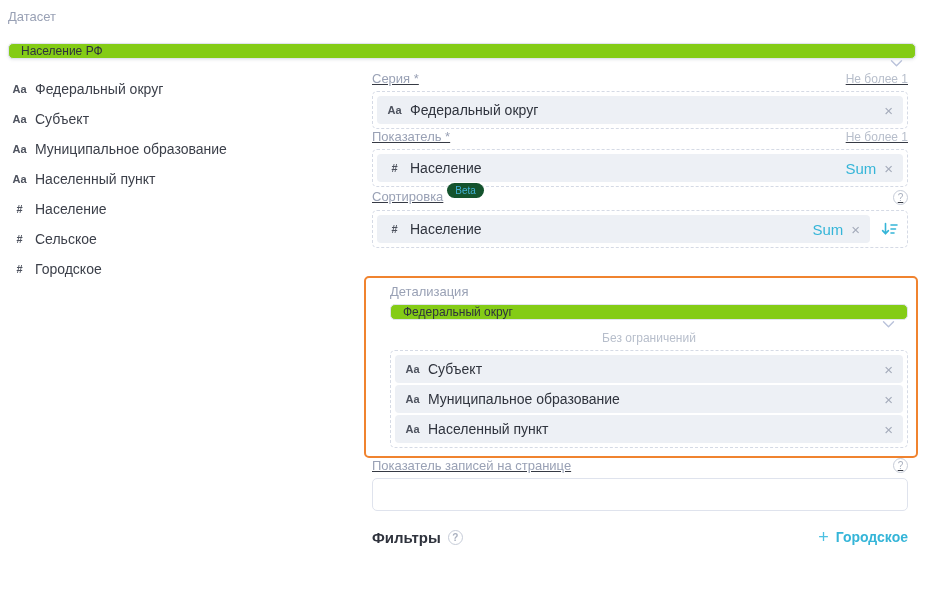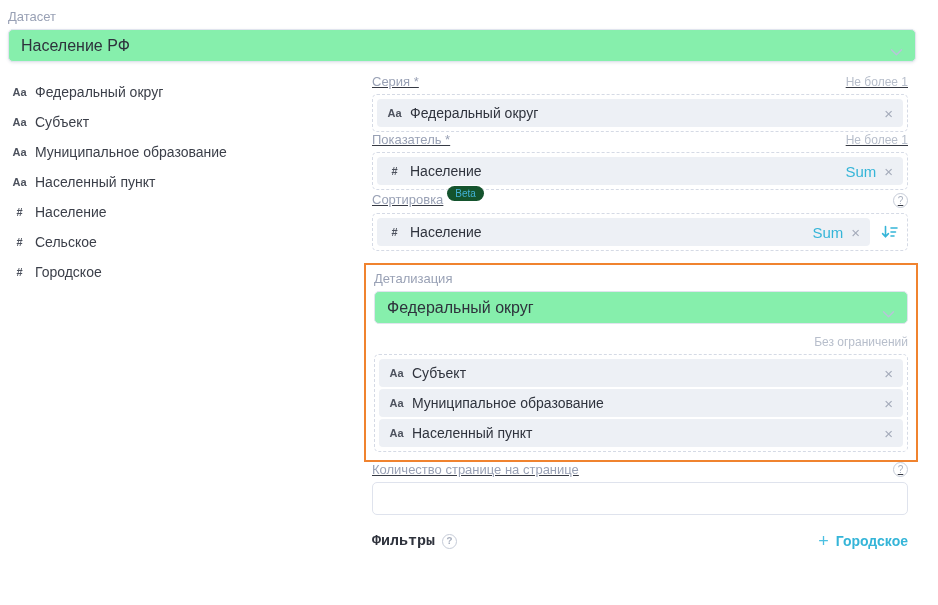--- a/index.html
+++ b/index.html
@@ -8,29 +8,29 @@
     width: 938px; height: 605px; overflow: hidden;
     background: #ffffff;
     font-family: "Liberation Sans", sans-serif;
     color: #363a44;
   }
   .field-label { font-size: 13px; color: #99a1b5; }
   .hint { font-size: 12px; color: #b7becb; }
 
   
   .top { margin: 9px 22px 0 8px; }
-  .top .field-label { margin-bottom: 5px; }
+  .top .field-label { margin-bottom: 19px; }
   .selectbox {
-    position: relative; height: 33px;
+    position: relative; height: 16px;
     border: 1px solid #e0e4ee; border-radius: 5px;
-    background: #86efac;
+    background: #84cc16;
     box-shadow: 0 1px 3px rgba(120,130,155,0.18);
     display: flex; align-items: center;
     padding: 0 32px 0 12px;
-    font-size: 16px; color: #2e323c;
+    font-size: 12px; color: #2e323c;
     cursor: pointer;
   }
   .selectbox .chev { position: absolute; right: 12px; top: 13px; }
 
   .main { display: flex; }
   .left { width: 372px; flex: 0 0 372px; padding: 15px 0 0 12px; }
   .fitem { height: 30px; display: flex; align-items: center; gap: 8px; font-size: 14px; color: #3b3f49; cursor: grab; }
   .ftype { font-size: 11px; font-weight: 700; color: #4d525e; min-width: 15px; text-align: center; }
 
   .right { flex: 1; margin-right: 30px; padding-top: 12px; }
@@ -57,35 +57,35 @@
   .qicon {
     width: 15px; height: 15px; border: 1px solid #c6ccd8; border-radius: 50%;
     color: #a9b0bf; font-size: 10px; display: inline-flex;
     align-items: center; justify-content: center; flex: 0 0 auto;
   }
   .sortwrap { display: flex; align-items: center; }
   .sortwrap .chip { flex: 1; }
   .sorticon { margin: 0 5px 0 11px; display: flex; cursor: pointer; }
 
   .orange {
-    border: 2px solid #f0832f; border-radius: 0;
-    margin: 12px -10px 0 -8px;
-    padding: 6px 8px 8px 8px;
-  }
-  .detail-hint { text-align: right; margin: 11px 0 5px; }
+    border: 2px solid #f0832f; border-radius: 5px;
+    margin: 28px -10px 0 -8px;
+    padding: 6px 8px 8px 24px;
+  }
+  .detail-hint { text-align: center; margin: 11px 0 5px; }
   .chipstack { display: flex; flex-direction: column; gap: 2px; }
 
   .numinput {
     width: 100%; height: 33px;
     border: 1px solid #dfe3ed; border-radius: 5px;
     font-family: "Liberation Sans", sans-serif; font-size: 14px; color: #2e323c;
     padding: 0 12px; outline: none;
   }
   .filters-row { margin-top: 17px; display: flex; justify-content: space-between; align-items: center; }
-  .filters-left { display: flex; align-items: center; gap: 7px; font-size: 15px; font-weight: 700; color: #2f333d; font-family: Liberation Mono, monospace; }
+  .filters-left { display: flex; align-items: center; gap: 7px; font-size: 15px; font-weight: 700; color: #2f333d; }
   .addlink { display: flex; align-items: center; gap: 7px; color: #35b5d8; font-size: 14px; font-weight: 700; cursor: pointer; }
   .addlink .plus { font-weight: 400; font-size: 18px; color: #4cc0e2; line-height: 1; }
 </style>
 </head>
 <body>
 
 <div class="top">
   <div class="field-label">Датасет</div>
   <div class="selectbox">
     <span>Население РФ</span>
@@ -209,21 +209,21 @@
         <div class="chip">
           <span class="ftype">Aa</span>
           <span class="cname">Населенный пункт</span>
           <span class="xicon">×</span>
         </div>
       </div>
     </div>
 
     <div class="sec">
       <div class="lrow">
-        <span class="field-label">Количество странице на странице</span>
+        <span class="field-label">Показатель записей на странице</span>
         <span class="qicon">?</span>
       </div>
       <input class="numinput" type="text" value="" style="">
     </div>
 
     <div class="filters-row">
       <span class="filters-left">
         <span>Фильтры</span>
         <span class="qicon">?</span>
       </span>

